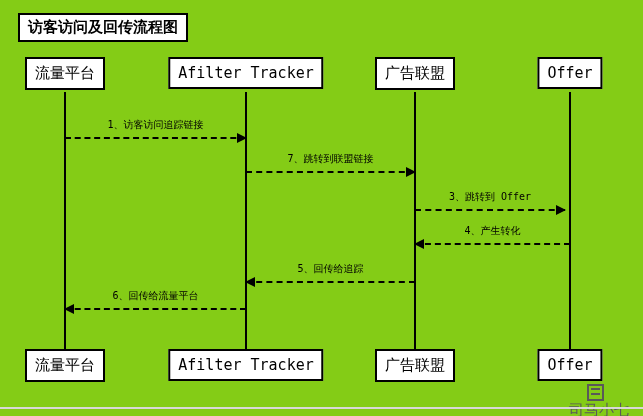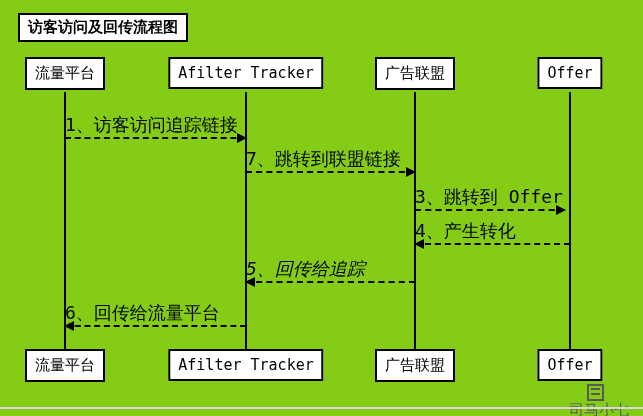--- a/index.html
+++ b/index.html
@@ -38,22 +38,22 @@
   .lifeline {
     position: absolute;
     top: 92px;
     height: 257px;
     width: 2px;
     background: #000;
     transform: translateX(-50%);
   }
   .message { position: absolute; }
   .msg-label {
-    text-align: left;
-    font-size: 18px;
+    text-align: center;
+    font-size: 10px;
     white-space: nowrap;
     margin-bottom: 4px;
     line-height: 17px;
   }
   .msg-line {
     position: relative;
     height: 0;
     border-top: 2px dashed #000;
   }
   .arrow-right .msg-line::after {
@@ -143,26 +143,26 @@
   <div class="message arrow-right" style="left:415px; width:150px; top:188px;">
     <div class="msg-label">3、跳转到 Offer</div>
     <div class="msg-line"></div>
   </div>
 
   <div class="message arrow-left" style="left:415px; width:155px; top:222px;">
     <div class="msg-label">4、产生转化</div>
     <div class="msg-line"></div>
   </div>
 
-  <div class="message arrow-left" style="left:246px; width:169px; top:260px;font-style:italic;">
+  <div class="message arrow-left" style="left:246px; width:169px; top:260px;">
     <div class="msg-label">5、回传给追踪</div>
     <div class="msg-line"></div>
   </div>
 
-  <div class="message arrow-left" style="left:65px;  width:181px; top:304px;">
+  <div class="message arrow-left" style="left:65px;  width:181px; top:287px;">
     <div class="msg-label">6、回传给流量平台</div>
     <div class="msg-line"></div>
   </div>
 
   <div class="actor-box actor-bottom" style="left:65px;">流量平台</div>
   <div class="actor-box actor-bottom" style="left:246px;">Afilter Tracker</div>
   <div class="actor-box actor-bottom" style="left:415px;">广告联盟</div>
   <div class="actor-box actor-bottom" style="left:570px;">Offer</div>
 
   <div class="watermark">

